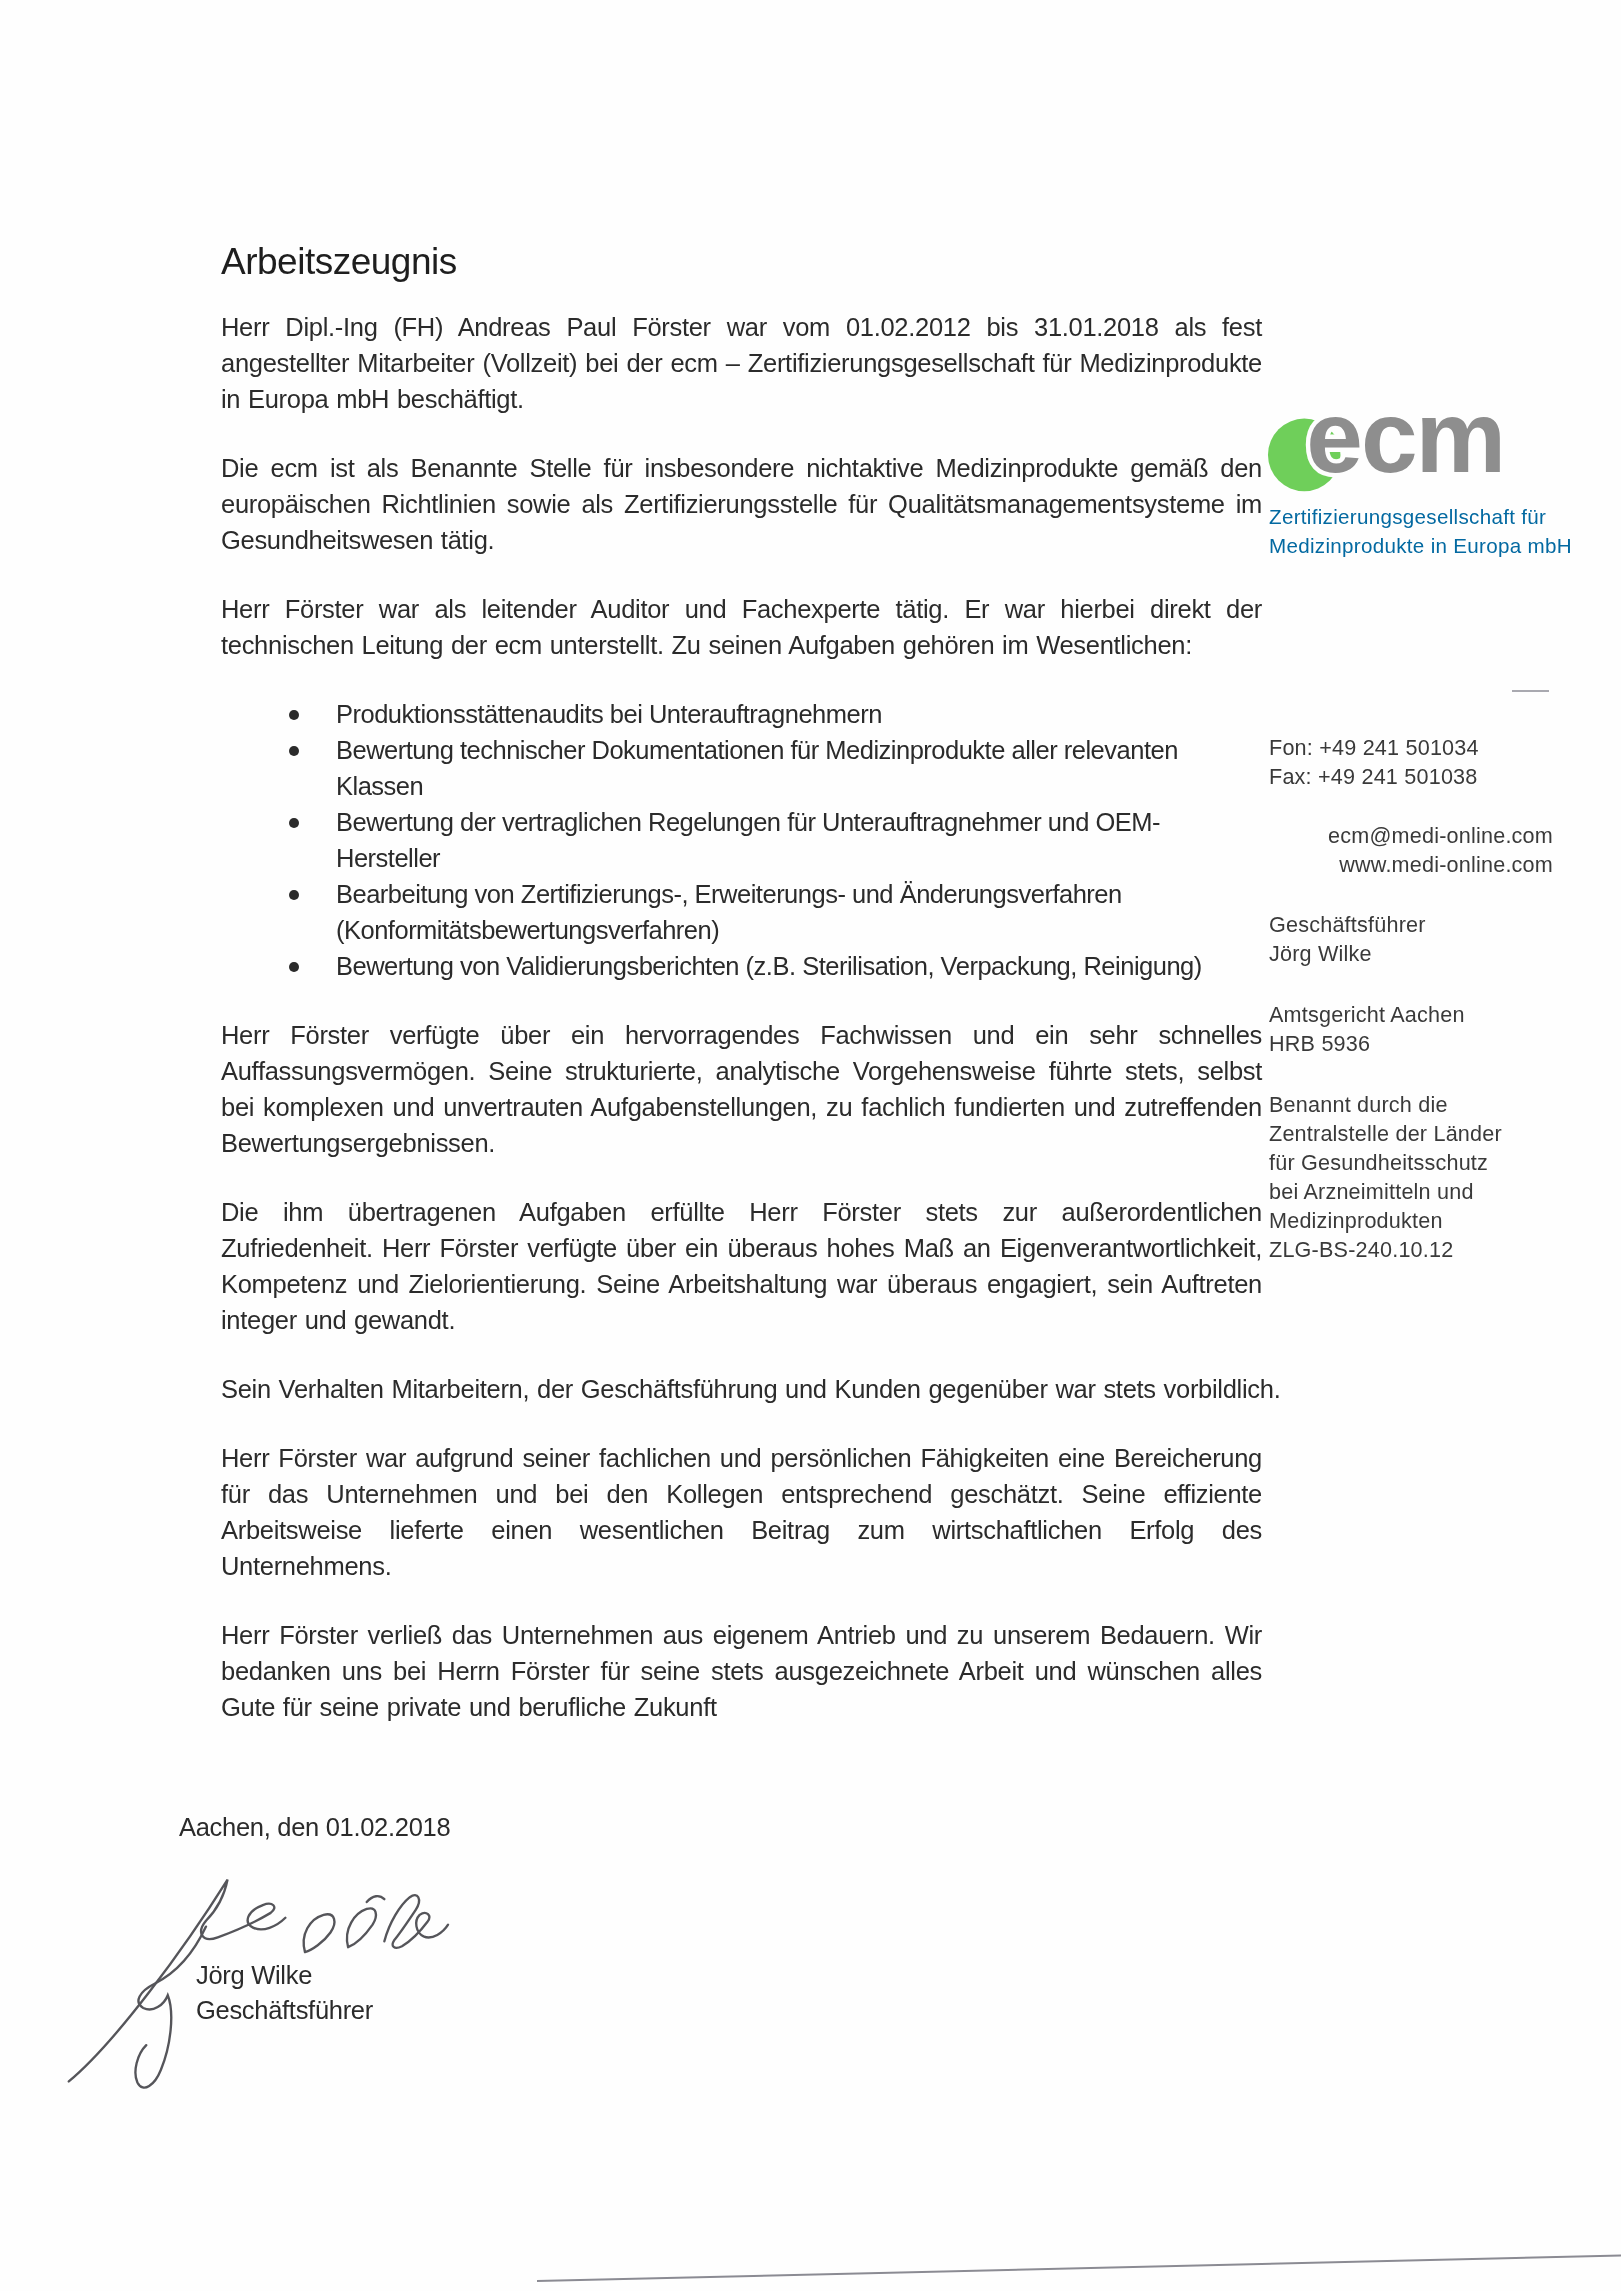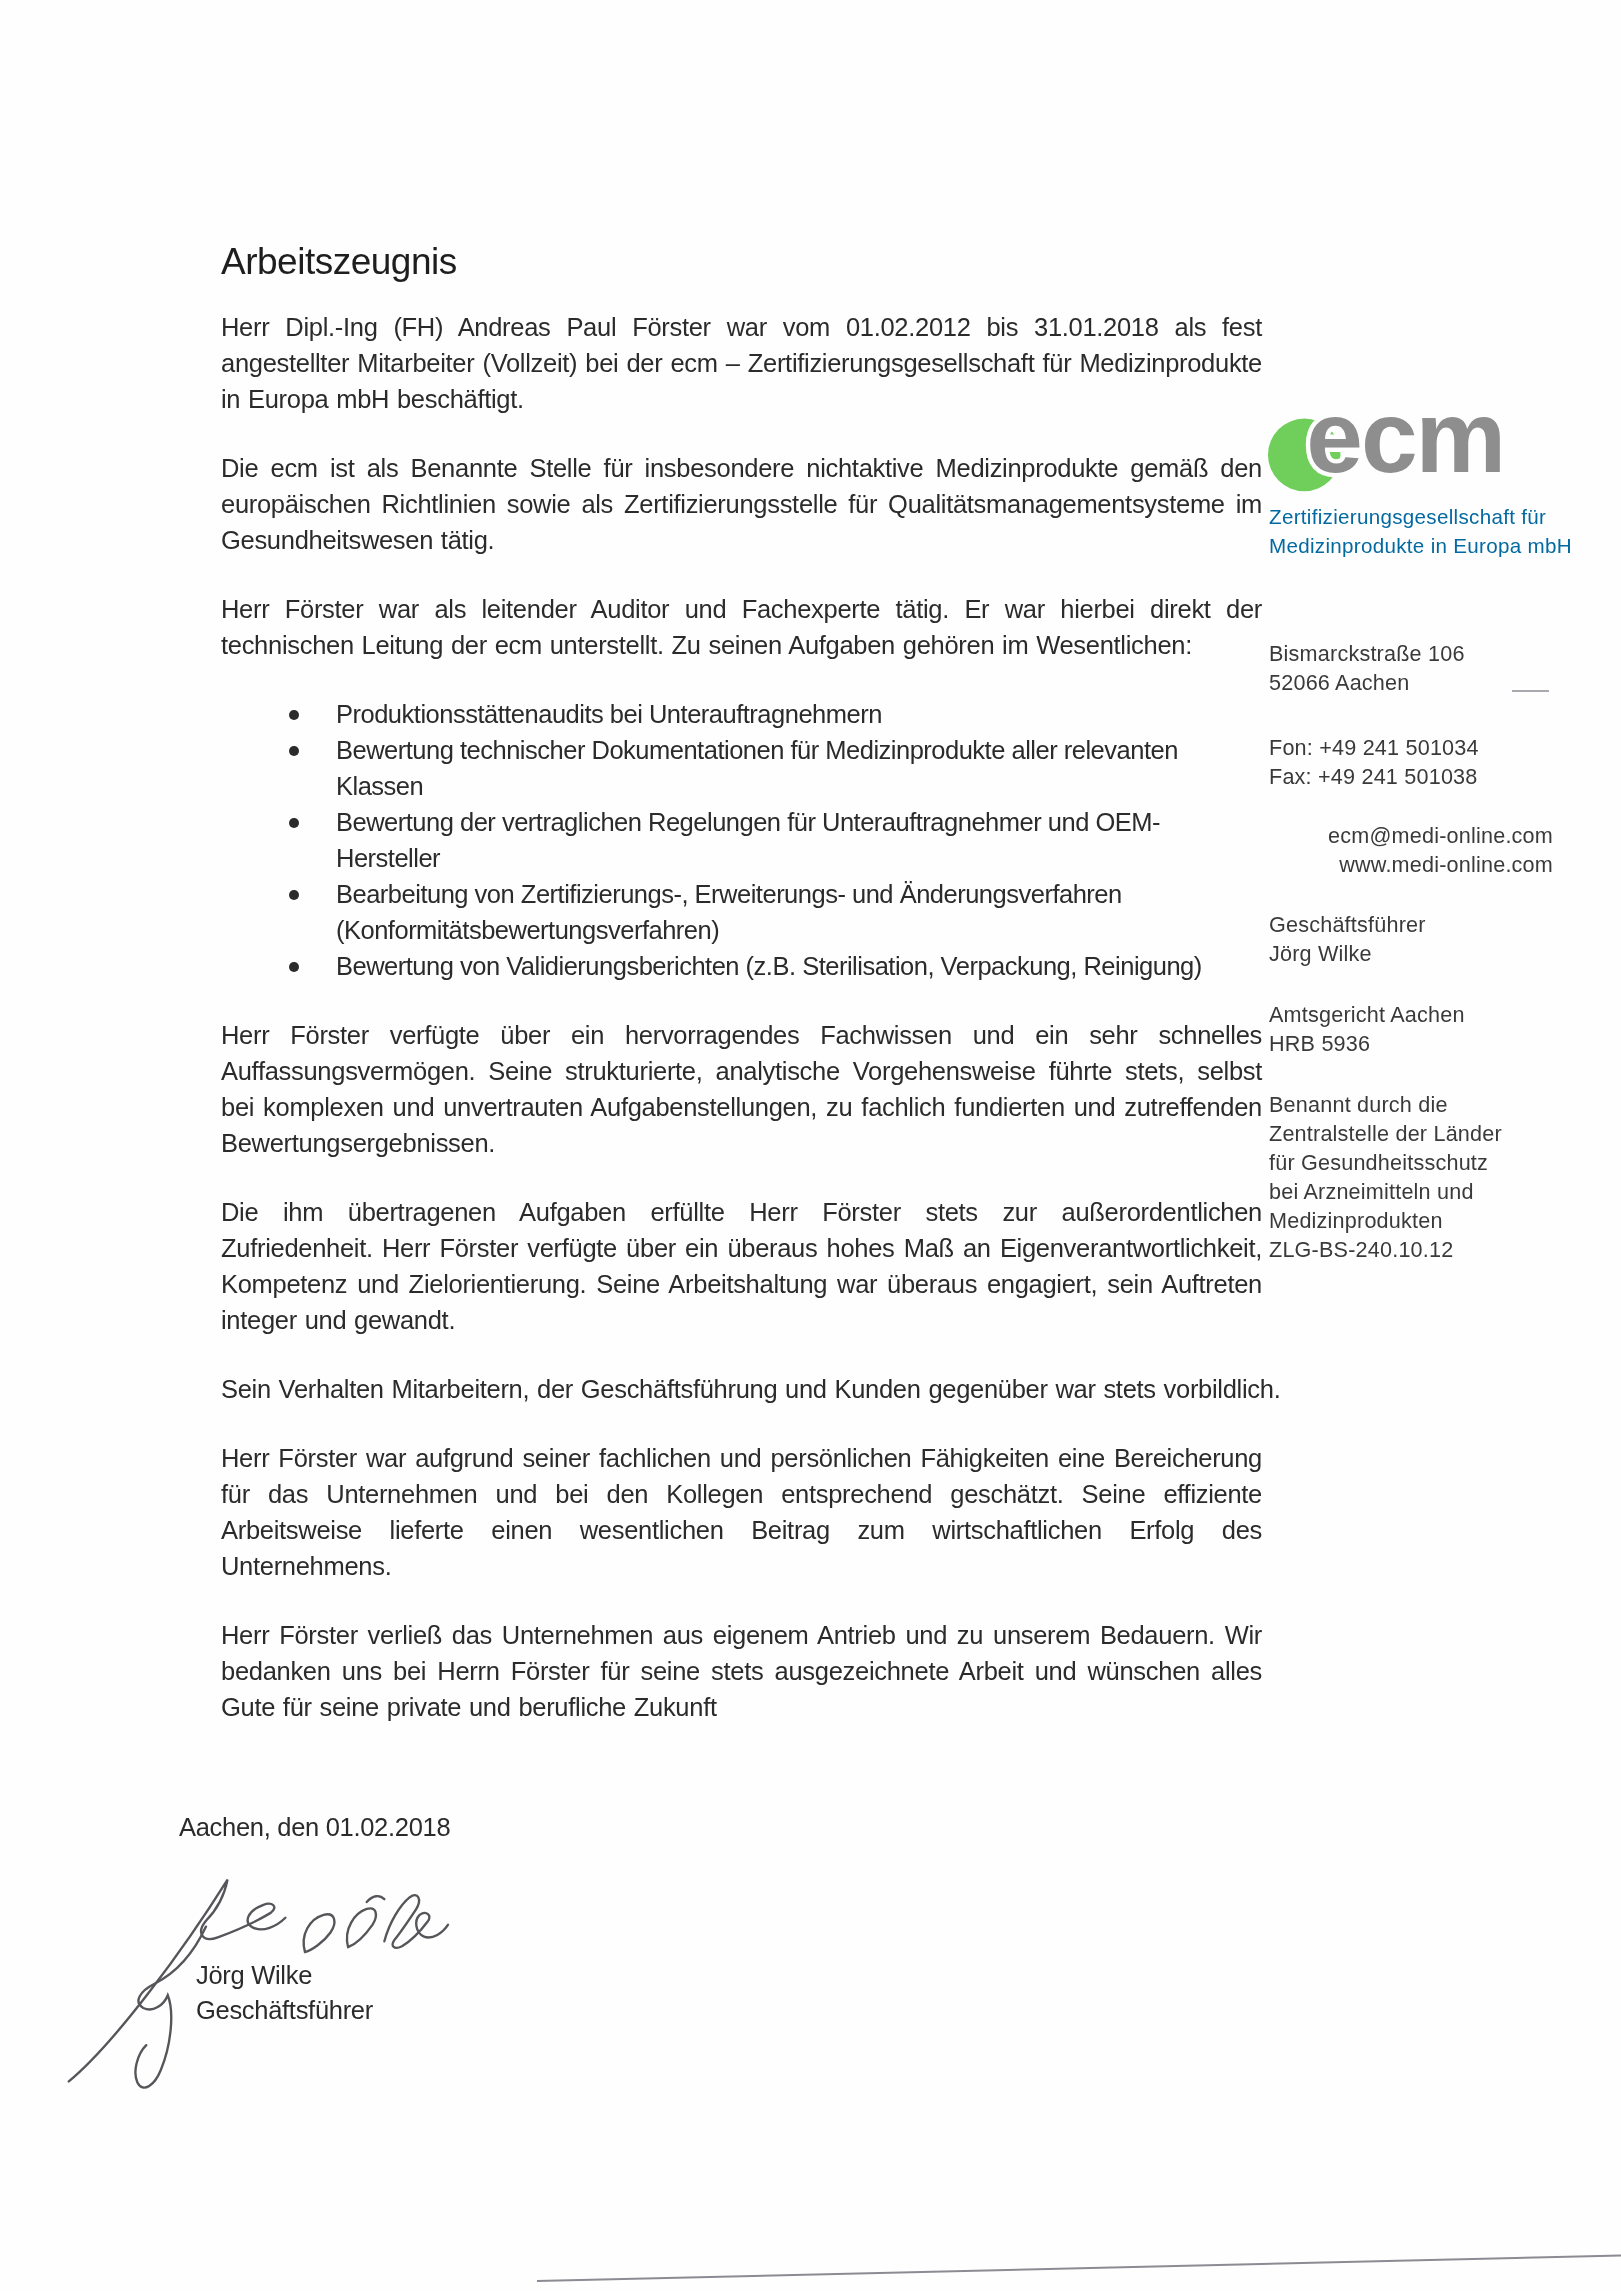--- a/index.html
+++ b/index.html
@@ -106,24 +106,20 @@
       <svg width="294" height="98" viewBox="0 0 300 100">
         <circle cx="38" cy="56" r="37" fill="#6fcf5a"></circle>
         <text x="40" y="73" font-family="Liberation Sans, sans-serif" font-size="104" font-weight="bold" letter-spacing="-2" paint-order="stroke" stroke="#fefefe" stroke-width="9" fill="#8e8e8e">ecm</text>
       </svg>
       <div class="logo-tagline">
         <div>Zertifizierungsgesellschaft  für</div>
         <div>Medizinprodukte in Europa mbH</div>
       </div>
     </div>
 
-    <div class="side-group g-address">
-      <div>Bismarckstraße 106</div>
-      <div>52066 Aachen</div>
-    </div>
 
     <div class="side-group g-contact">
       <div>Fon: +49 241 501034</div>
       <div>Fax: +49 241 501038</div>
     </div>
 
     <div class="side-group g-online">
       <div>ecm@medi-online.com</div>
       <div>www.medi-online.com</div>
     </div>

